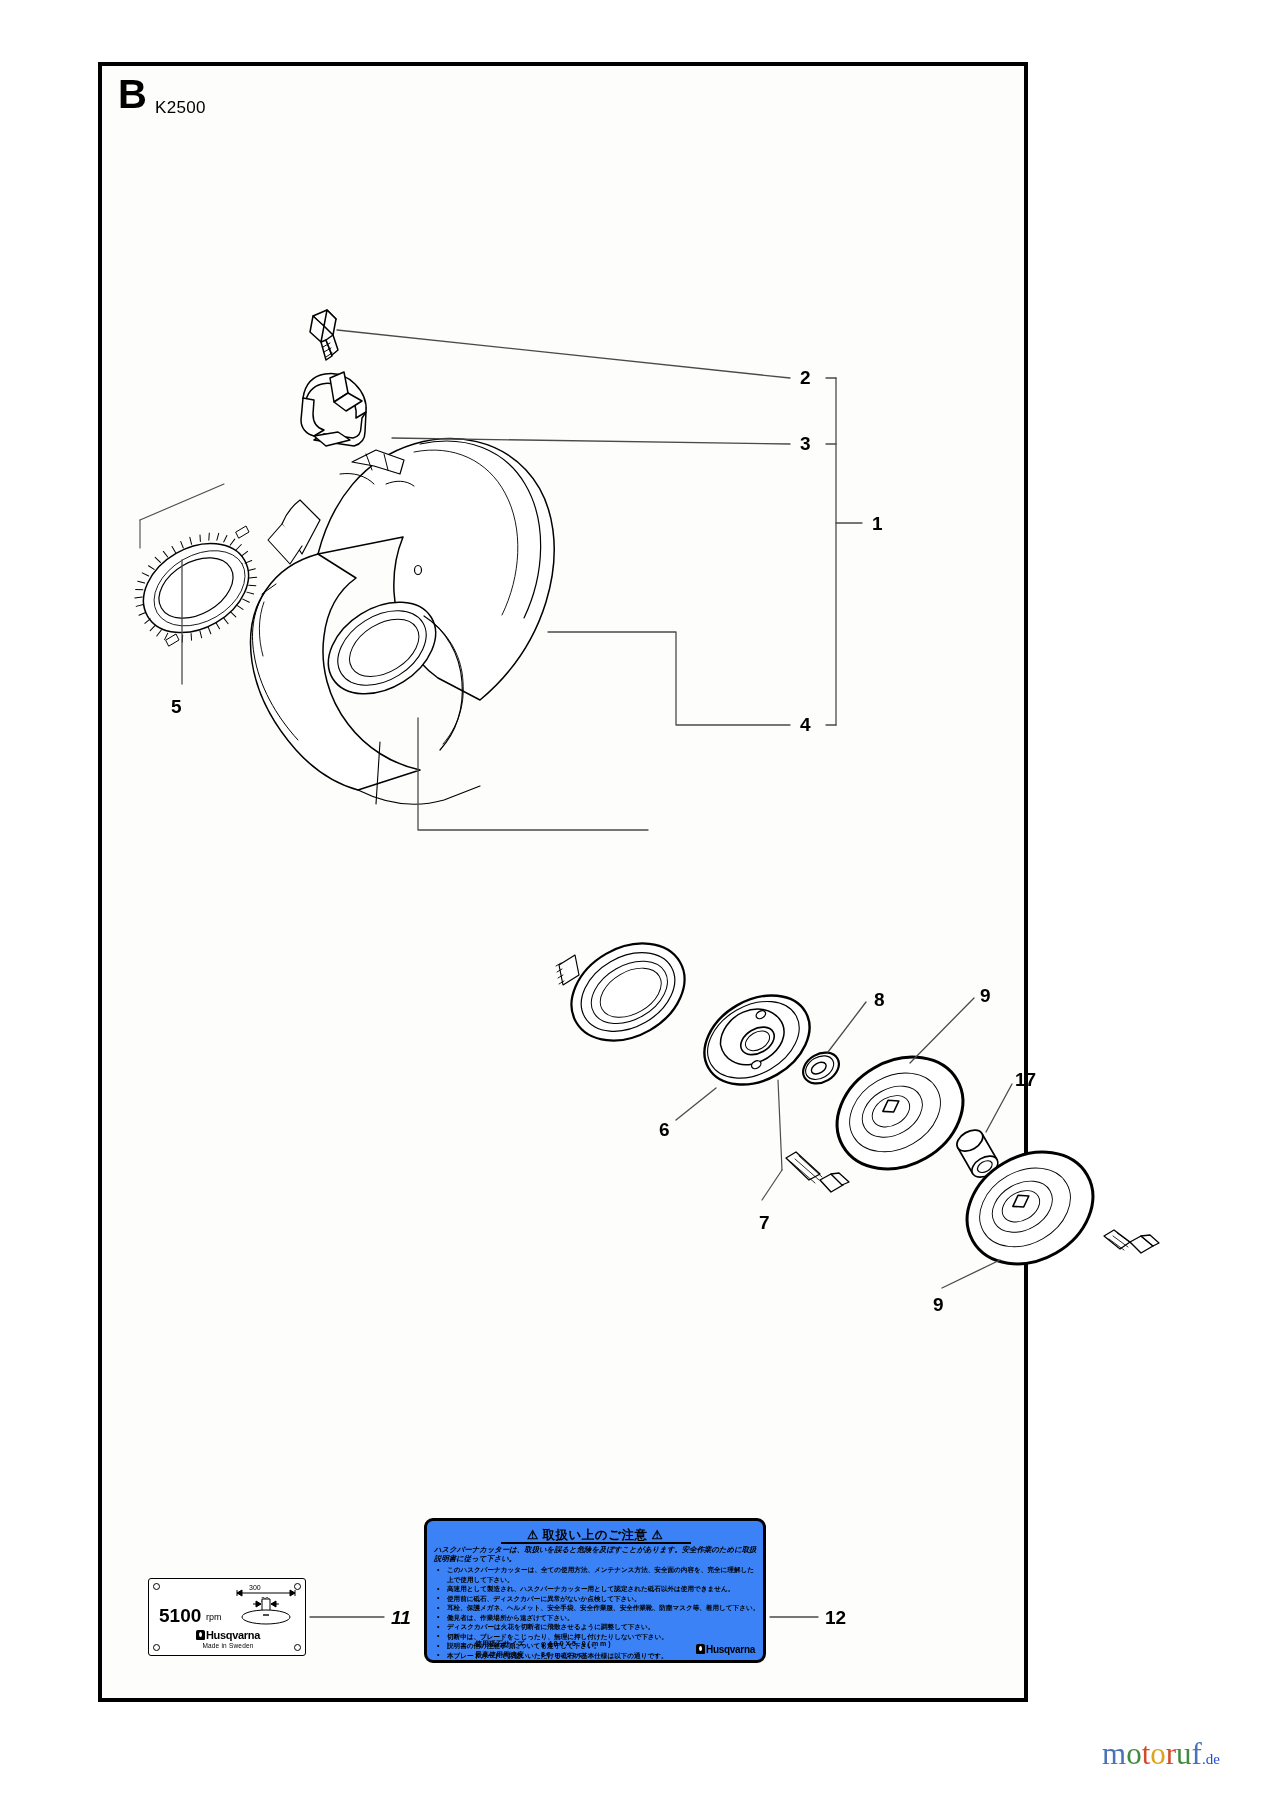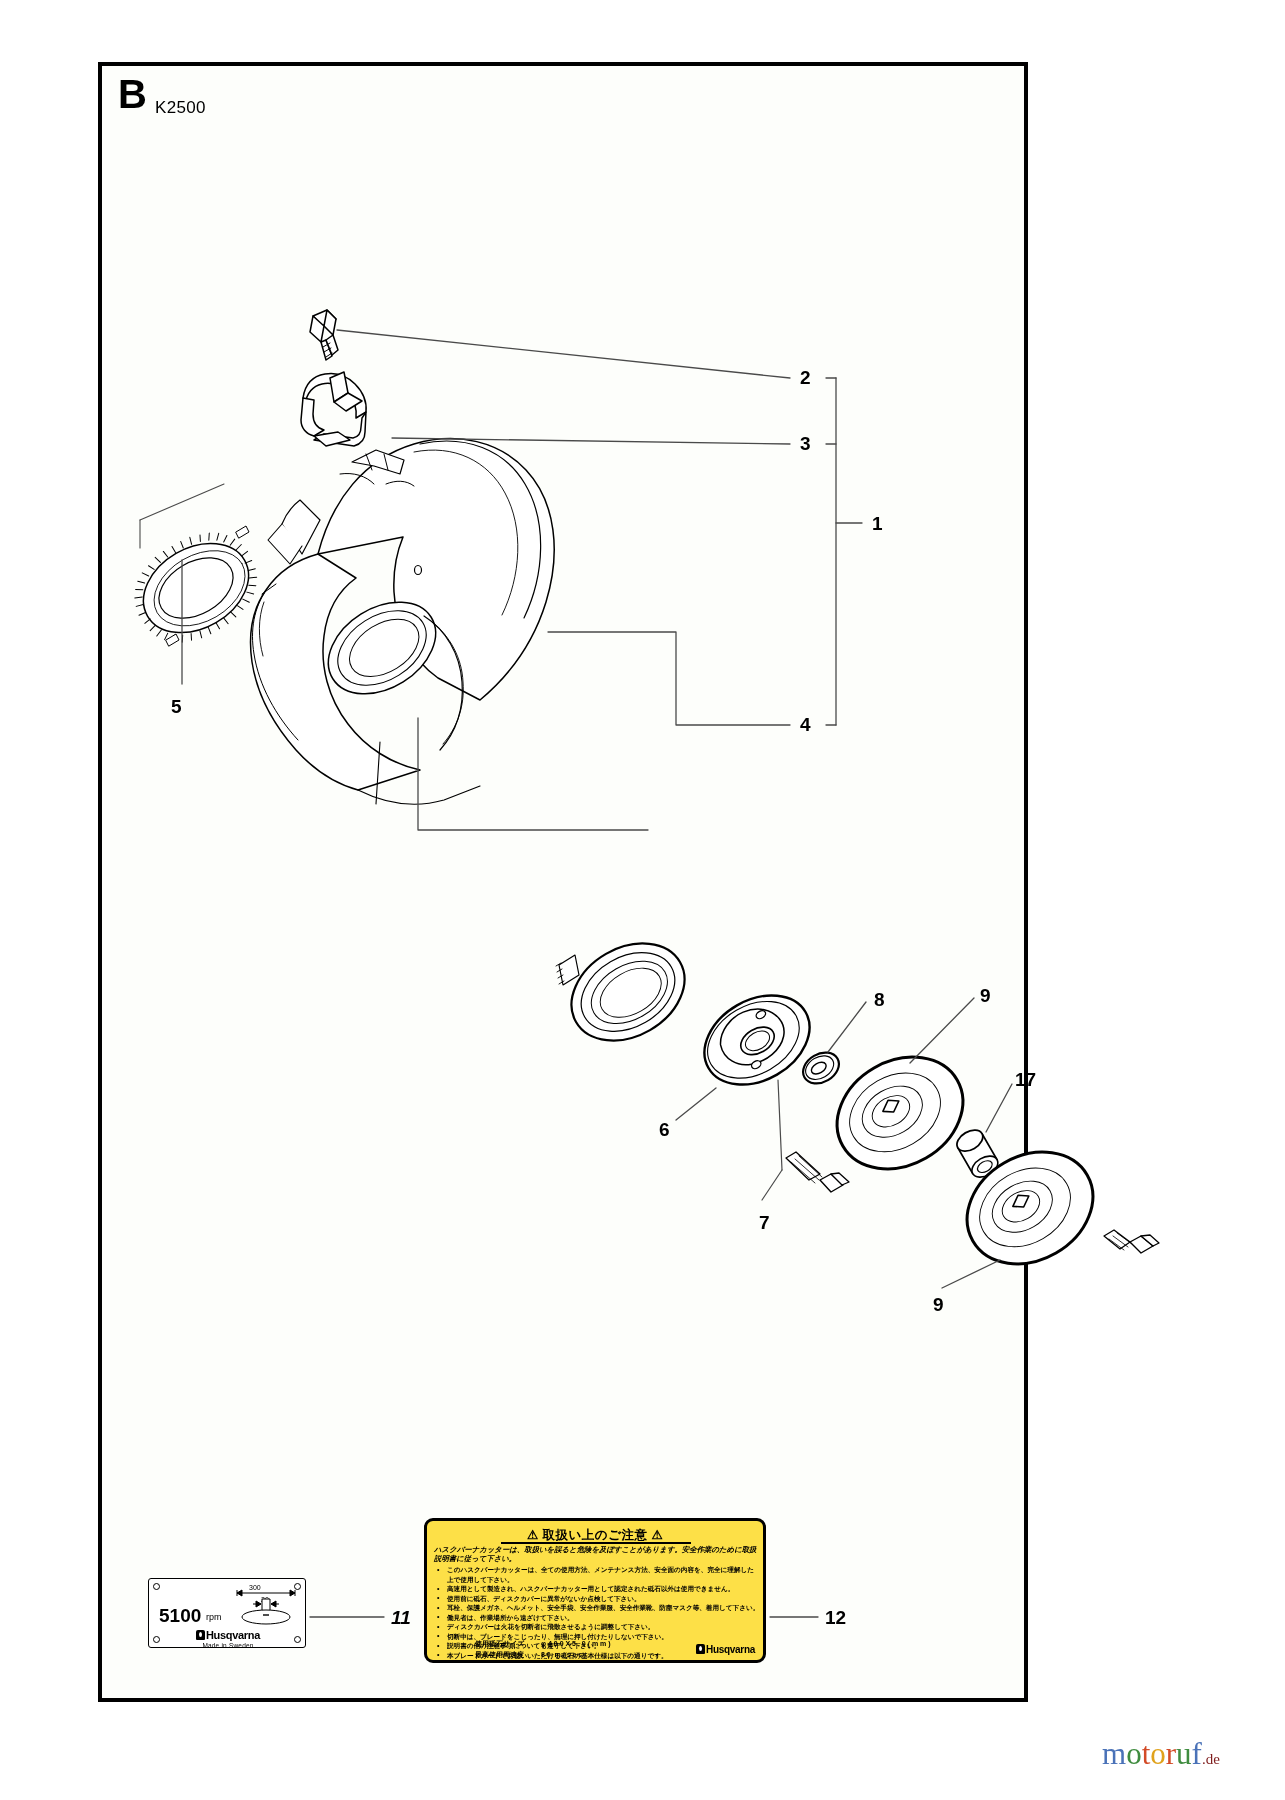--- a/index.html
+++ b/index.html
@@ -65,21 +65,21 @@
     width: 1285px;
     height: 1800px;
     pointer-events: none;
   }
   
   .rpm-plate {
     position: absolute;
     left: 148px;
     top: 1578px;
     width: 158px;
-    height: 70px;
+    height: 78px;
     border: 1.5px solid #000;
     border-radius: 3px;
     background: #fff;
     box-sizing: border-box;
   }
   .rpm-hole {
     position: absolute;
     width: 5px; height: 5px;
     border: 1px solid #000;
     border-radius: 50%;
@@ -156,21 +156,21 @@
   }
   
   .warn-label {
     position: absolute;
     left: 424px;
     top: 1518px;
     width: 342px;
     height: 145px;
     border: 3px solid #000;
     border-radius: 9px;
-    background: #fde047;
+    background: #3b82f6;
     box-sizing: border-box;
     overflow: hidden;
   }
   .warn-title {
     position: absolute;
     left: 0;
     top: 6px;
     width: 336px;
     text-align: center;
     font-size: 12.5px;
@@ -246,21 +246,21 @@
     position: absolute;
     left: 1102px;
     top: 1738px;
     font-size: 31px;
     font-family: "Liberation Serif", serif;
     line-height: 1;
     white-space: nowrap;
   }
   .watermark .de {
     font-size: 15px;
-    color: #7f1d1d;
+    color: #1d4ed8;
   }
 </style>
 </head>
 <body>
 
 <div id="page">
 
   <div class="frame"></div>
 
   <div class="section-letter">B</div>

